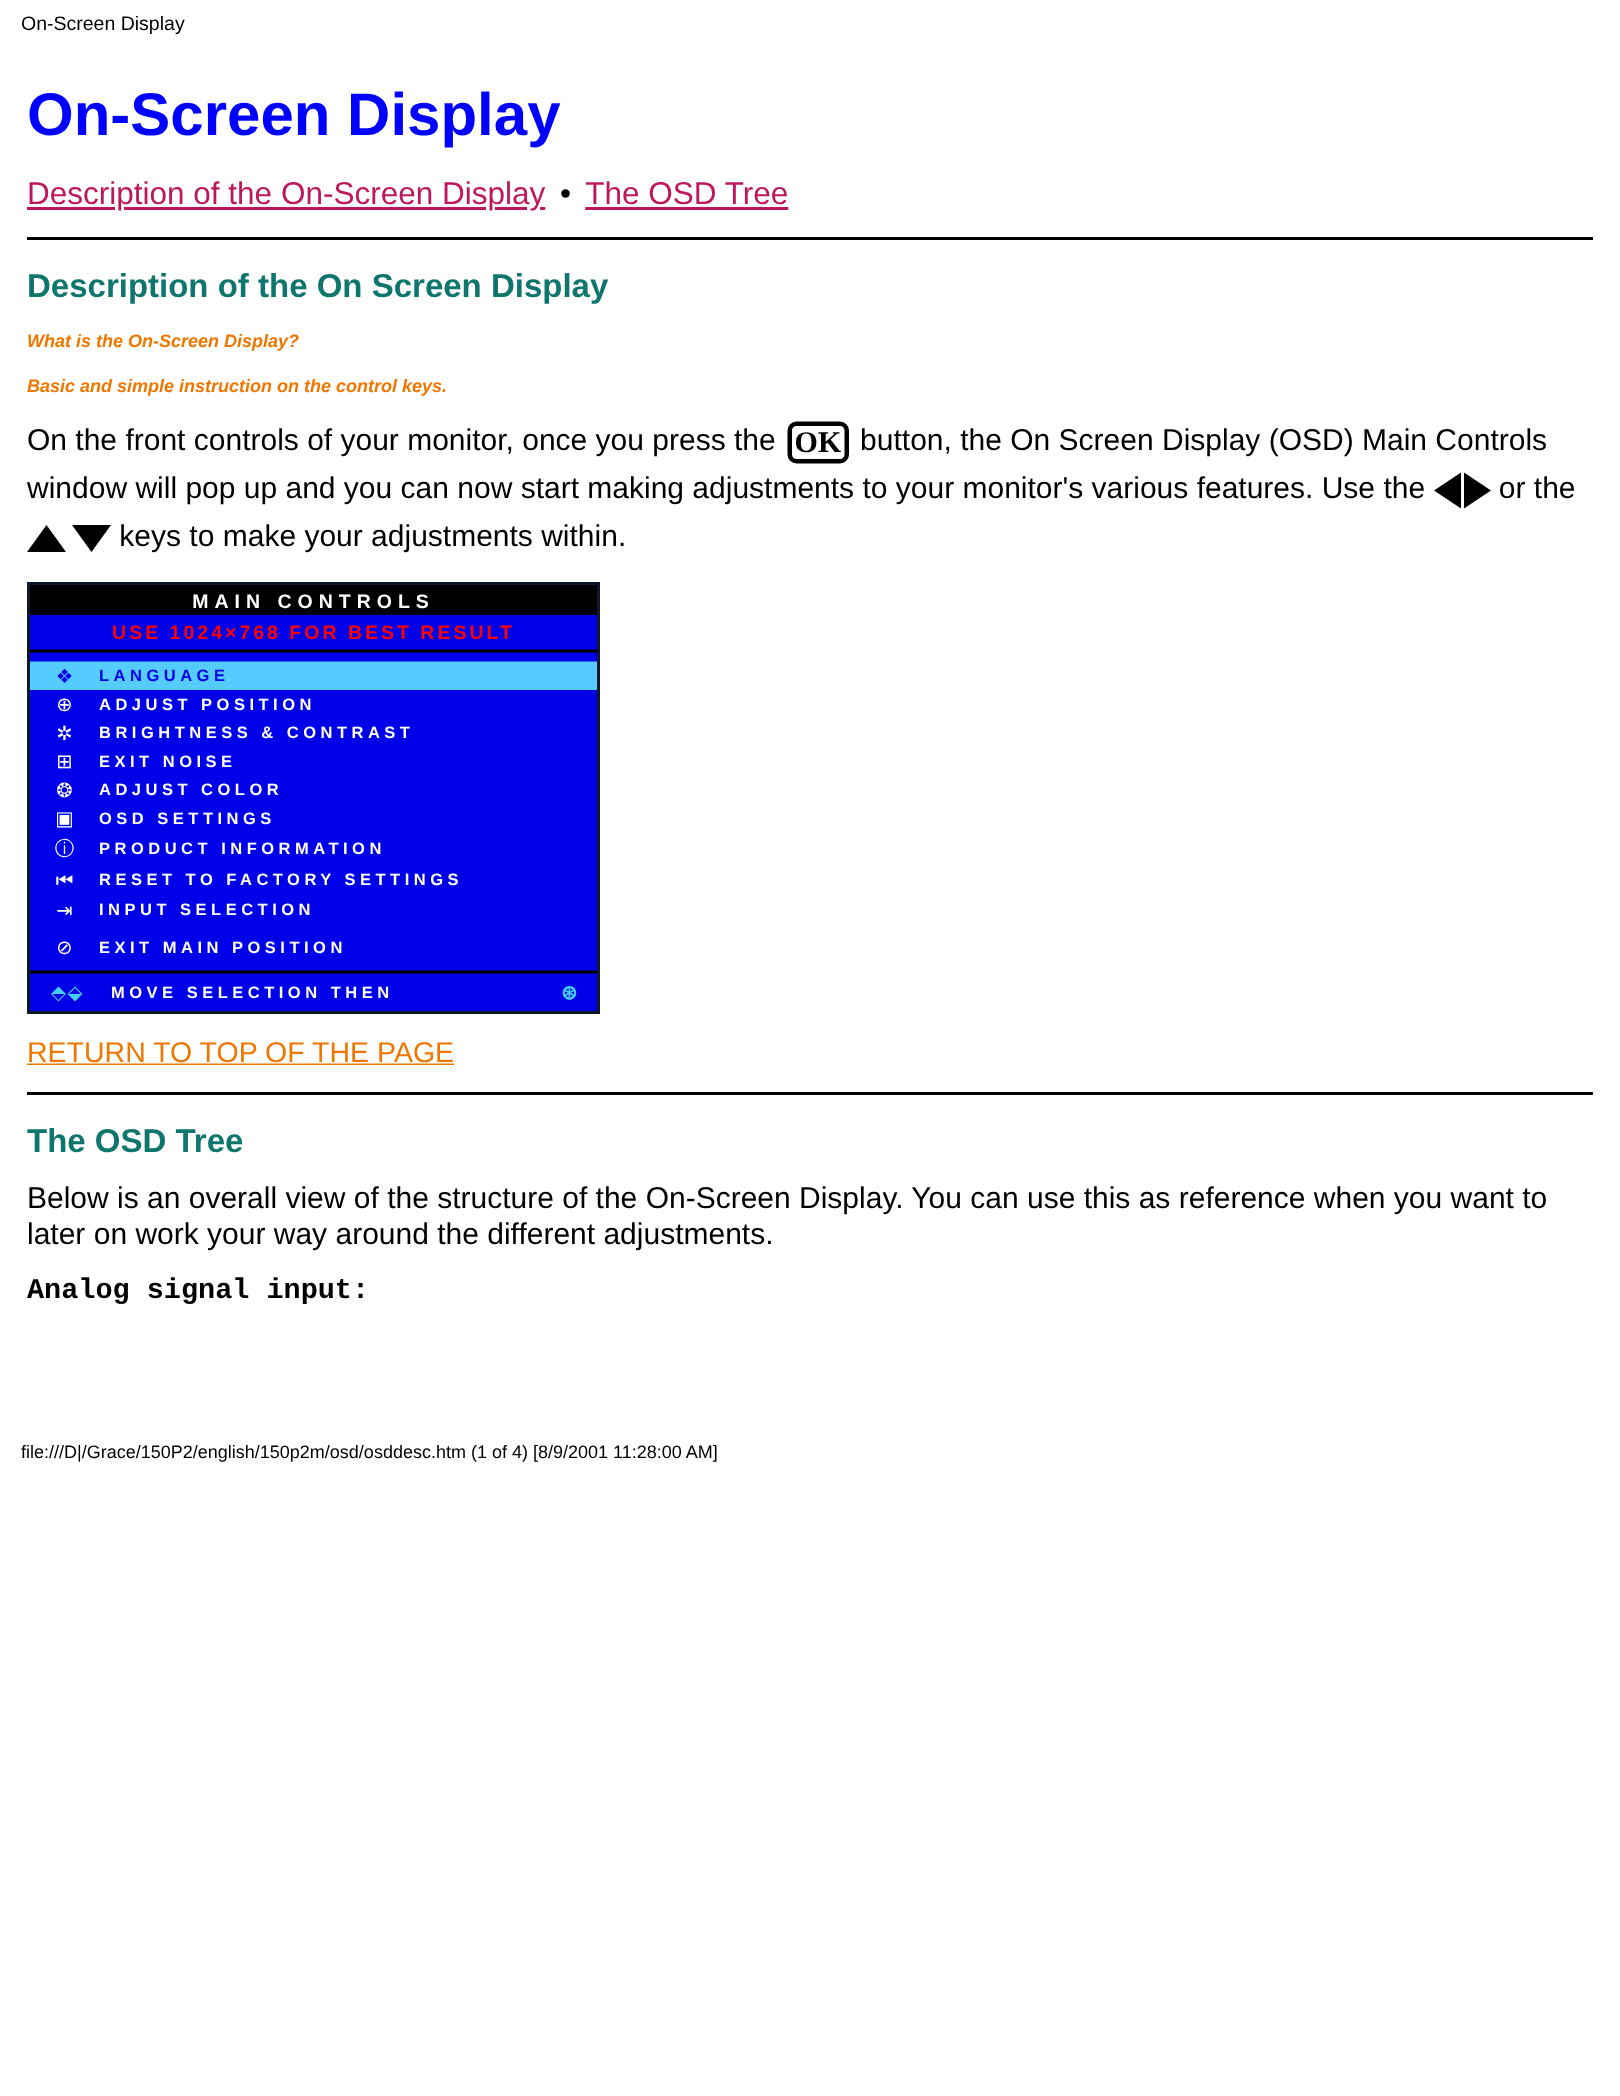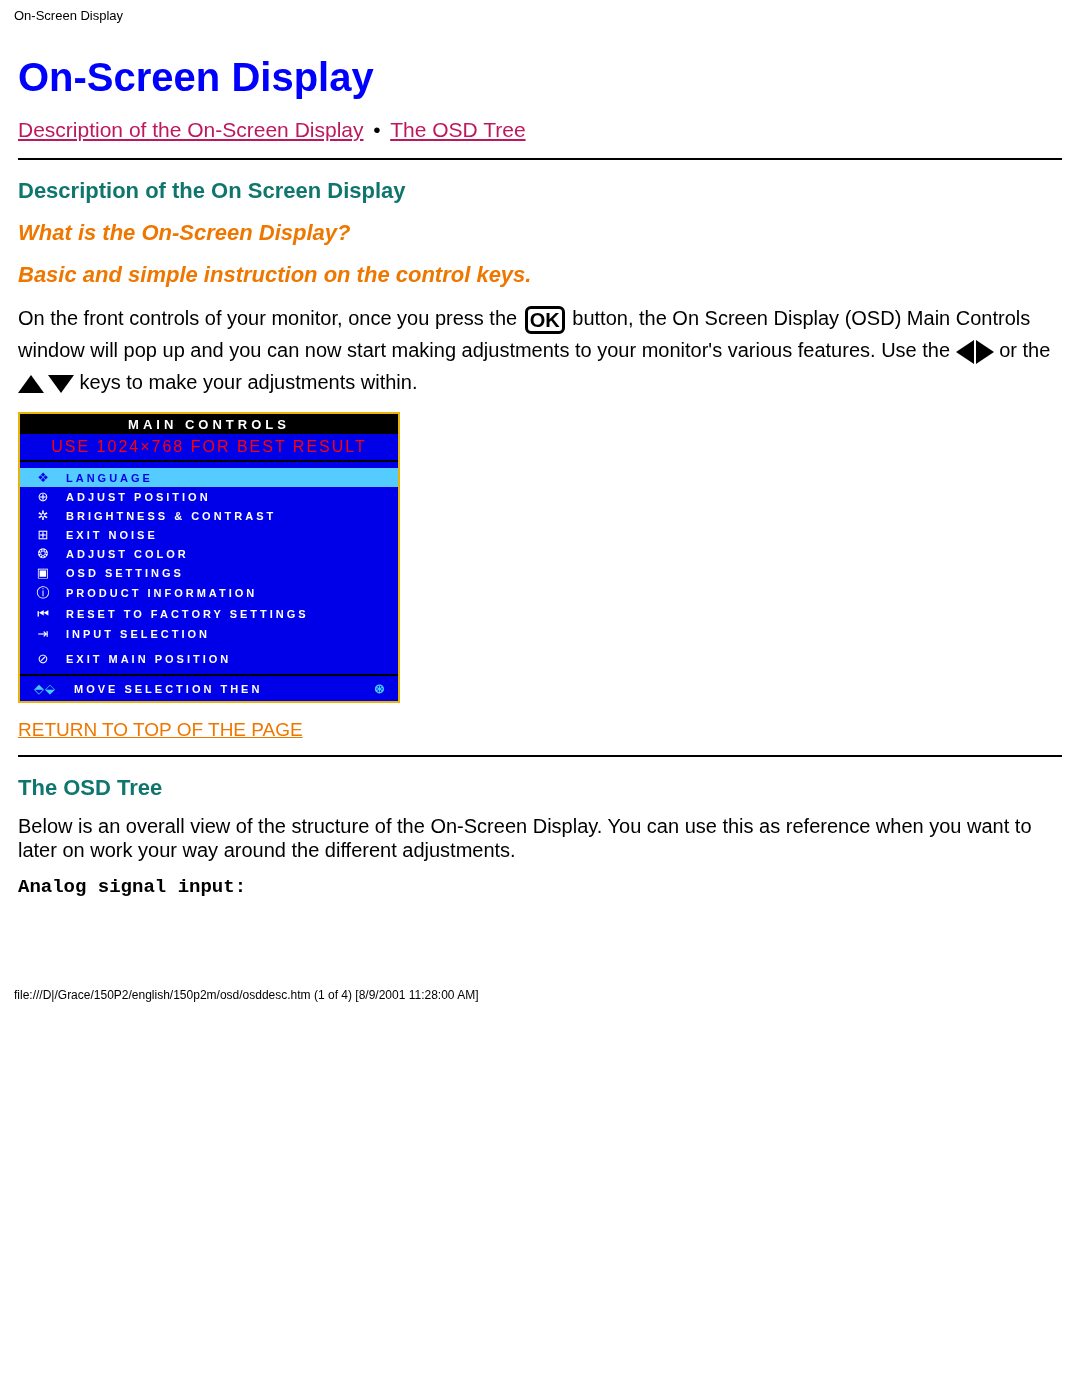--- a/index.html
+++ b/index.html
@@ -43,21 +43,21 @@
   h2 {
     color: #0f766e;
     font-size: 22px;
     font-weight: bold;
     margin: 0 0 14px 0;
   }
   .subhead {
     color: #ee7700;
     font-style: italic;
     font-weight: bold;
-    font-size: 22px;
+    font-size: 12px;
     margin: 16px 0 14px 0;
   }
   p {
     font-size: 20px;
     line-height: 1.18;
     margin: 0 0 14px 0;
     color: #000;
   }
   .inline-line {
     font-size: 20px;
@@ -65,21 +65,21 @@
     margin: 0 0 14px 0;
     color: #000;
   }
   .ok-btn {
     display: inline-block;
     vertical-align: middle;
     border: 3px solid #000;
     border-radius: 6px;
     padding: 0 2px;
     font-weight: 900;
-    font-family: Liberation Sans, sans-serif;
+    font-family: Liberation Serif, serif;
     font-size: 20px;
     background: #fff;
     line-height: 22px;
     margin: 0 2px;
   }
   .arrow-icon {
     display: inline-block;
     vertical-align: middle;
   }
   .arr-left {
@@ -106,40 +106,40 @@
   .arr-down {
     width: 0; height: 0;
     border-left: 13px solid transparent;
     border-right: 13px solid transparent;
     border-top: 18px solid #000;
     margin-left: 2px;
   }
   .osd-panel {
     width: 378px;
     background: #0000e8;
-    border: 2px solid #eab308;
+    border: 2px solid #0f172a;
     margin: 10px 0 16px 0;
   }
   .osd-title {
     background: #000;
     color: #fff;
     text-align: center;
     font-size: 13px;
     letter-spacing: 4px;
     font-weight: bold;
     padding: 3px 0 2px 0;
     font-family: Arial, sans-serif;
   }
   .osd-warn {
     color: #ff0000;
     background: #0000e8;
     text-align: center;
-    font-size: 16px;
+    font-size: 13px;
     letter-spacing: 2px;
-    font-weight: normal;
+    font-weight: bold;
     padding: 4px 0 4px 0;
     border-bottom: 2px solid #000;
   }
   .osd-list {
     padding: 6px 0 6px 0;
   }
   .osd-item {
     display: flex;
     align-items: center;
     padding: 2px 10px 2px 14px;

